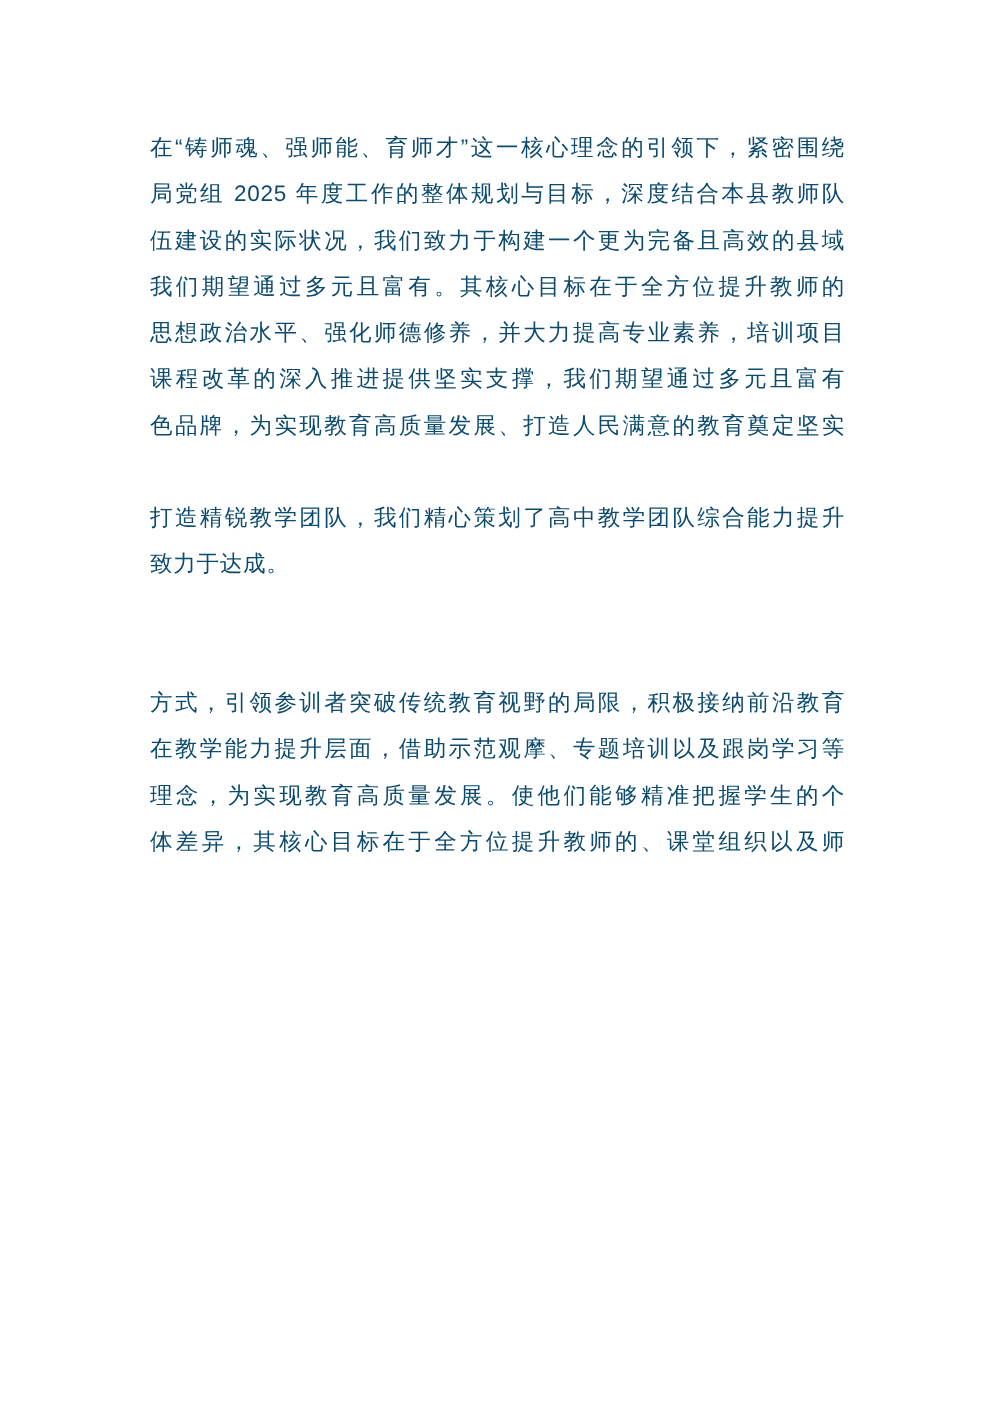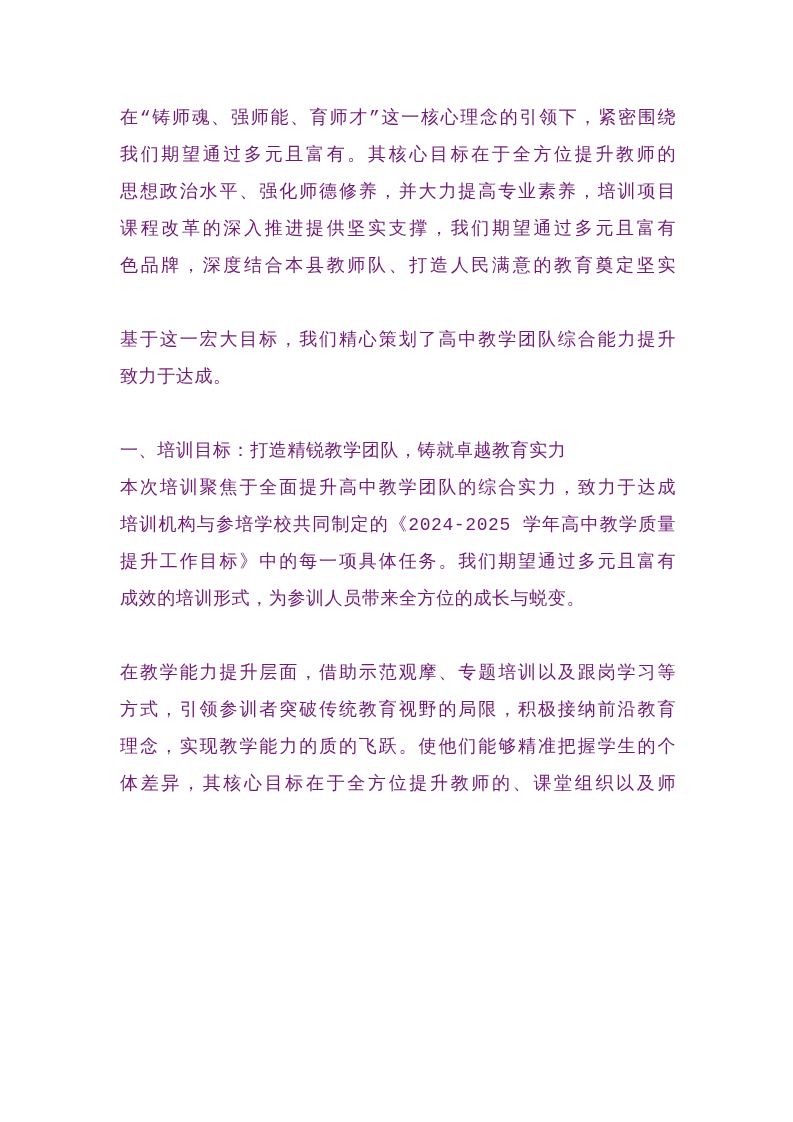--- a/index.html
+++ b/index.html
@@ -2,68 +2,63 @@
 <html><head>
 <meta charset="utf-8">
 <style>
   html, body { margin: 0; padding: 0; background: #ffffff; }
   body { width: 793px; height: 1122px; position: relative; overflow: hidden; }
   .page {
     position: absolute;
     left: 120px;
     top: 100px;
     width: 556px;
-    font-family: Liberation Mono, monospace;
+    font-family: Liberation Sans, sans-serif;
     font-size: 18px;
-    color: #701a75;
+    color: #0c4a6e;
     letter-spacing: 0.6px;
   }
   .line {
     height: 37px;
     line-height: 37px;
     white-space: nowrap;
     overflow: hidden;
     text-align: justify;
     text-align-last: justify;
   }
   .line.last { text-align-last: left; }
   .gap { height: 37px; }
 </style>
 </head>
 <body>
 
 <div class="page">
 
   <div>
     <div class="line">在“铸师魂、强师能、育师才”这一核心理念的引领下，紧密围绕</div>
+    <div class="line">局党组 2025 年度工作的整体规划与目标，深度结合本县教师队</div>
+    <div class="line">伍建设的实际状况，我们致力于构建一个更为完备且高效的县域</div>
     <div class="line">我们期望通过多元且富有。其核心目标在于全方位提升教师的</div>
     <div class="line">思想政治水平、强化师德修养，并大力提高专业素养，培训项目</div>
     <div class="line">课程改革的深入推进提供坚实支撑，我们期望通过多元且富有</div>
-    <div class="line">色品牌，深度结合本县教师队、打造人民满意的教育奠定坚实</div>
+    <div class="line">色品牌，为实现教育高质量发展、打造人民满意的教育奠定坚实</div>
   </div>
 
   <div class="gap"></div>
 
   <div>
-    <div class="line">基于这一宏大目标，我们精心策划了高中教学团队综合能力提升</div>
+    <div class="line">打造精锐教学团队，我们精心策划了高中教学团队综合能力提升</div>
     <div class="line last">致力于达成。</div>
   </div>
 
   <div class="gap"></div>
 
-  <div>
-    <div class="line last">一、培训目标：打造精锐教学团队，铸就卓越教育实力</div>
-    <div class="line">本次培训聚焦于全面提升高中教学团队的综合实力，致力于达成</div>
-    <div class="line">培训机构与参培学校共同制定的《2024-2025 学年高中教学质量</div>
-    <div class="line">提升工作目标》中的每一项具体任务。我们期望通过多元且富有</div>
-    <div class="line last">成效的培训形式，为参训人员带来全方位的成长与蜕变。</div>
-  </div>
 
   <div class="gap"></div>
 
   <div>
+    <div class="line">方式，引领参训者突破传统教育视野的局限，积极接纳前沿教育</div>
     <div class="line">在教学能力提升层面，借助示范观摩、专题培训以及跟岗学习等</div>
-    <div class="line">方式，引领参训者突破传统教育视野的局限，积极接纳前沿教育</div>
-    <div class="line">理念，实现教学能力的质的飞跃。使他们能够精准把握学生的个</div>
+    <div class="line">理念，为实现教育高质量发展。使他们能够精准把握学生的个</div>
     <div class="line">体差异，其核心目标在于全方位提升教师的、课堂组织以及师</div>
   </div>
 
 </div>
 
 </body></html>

